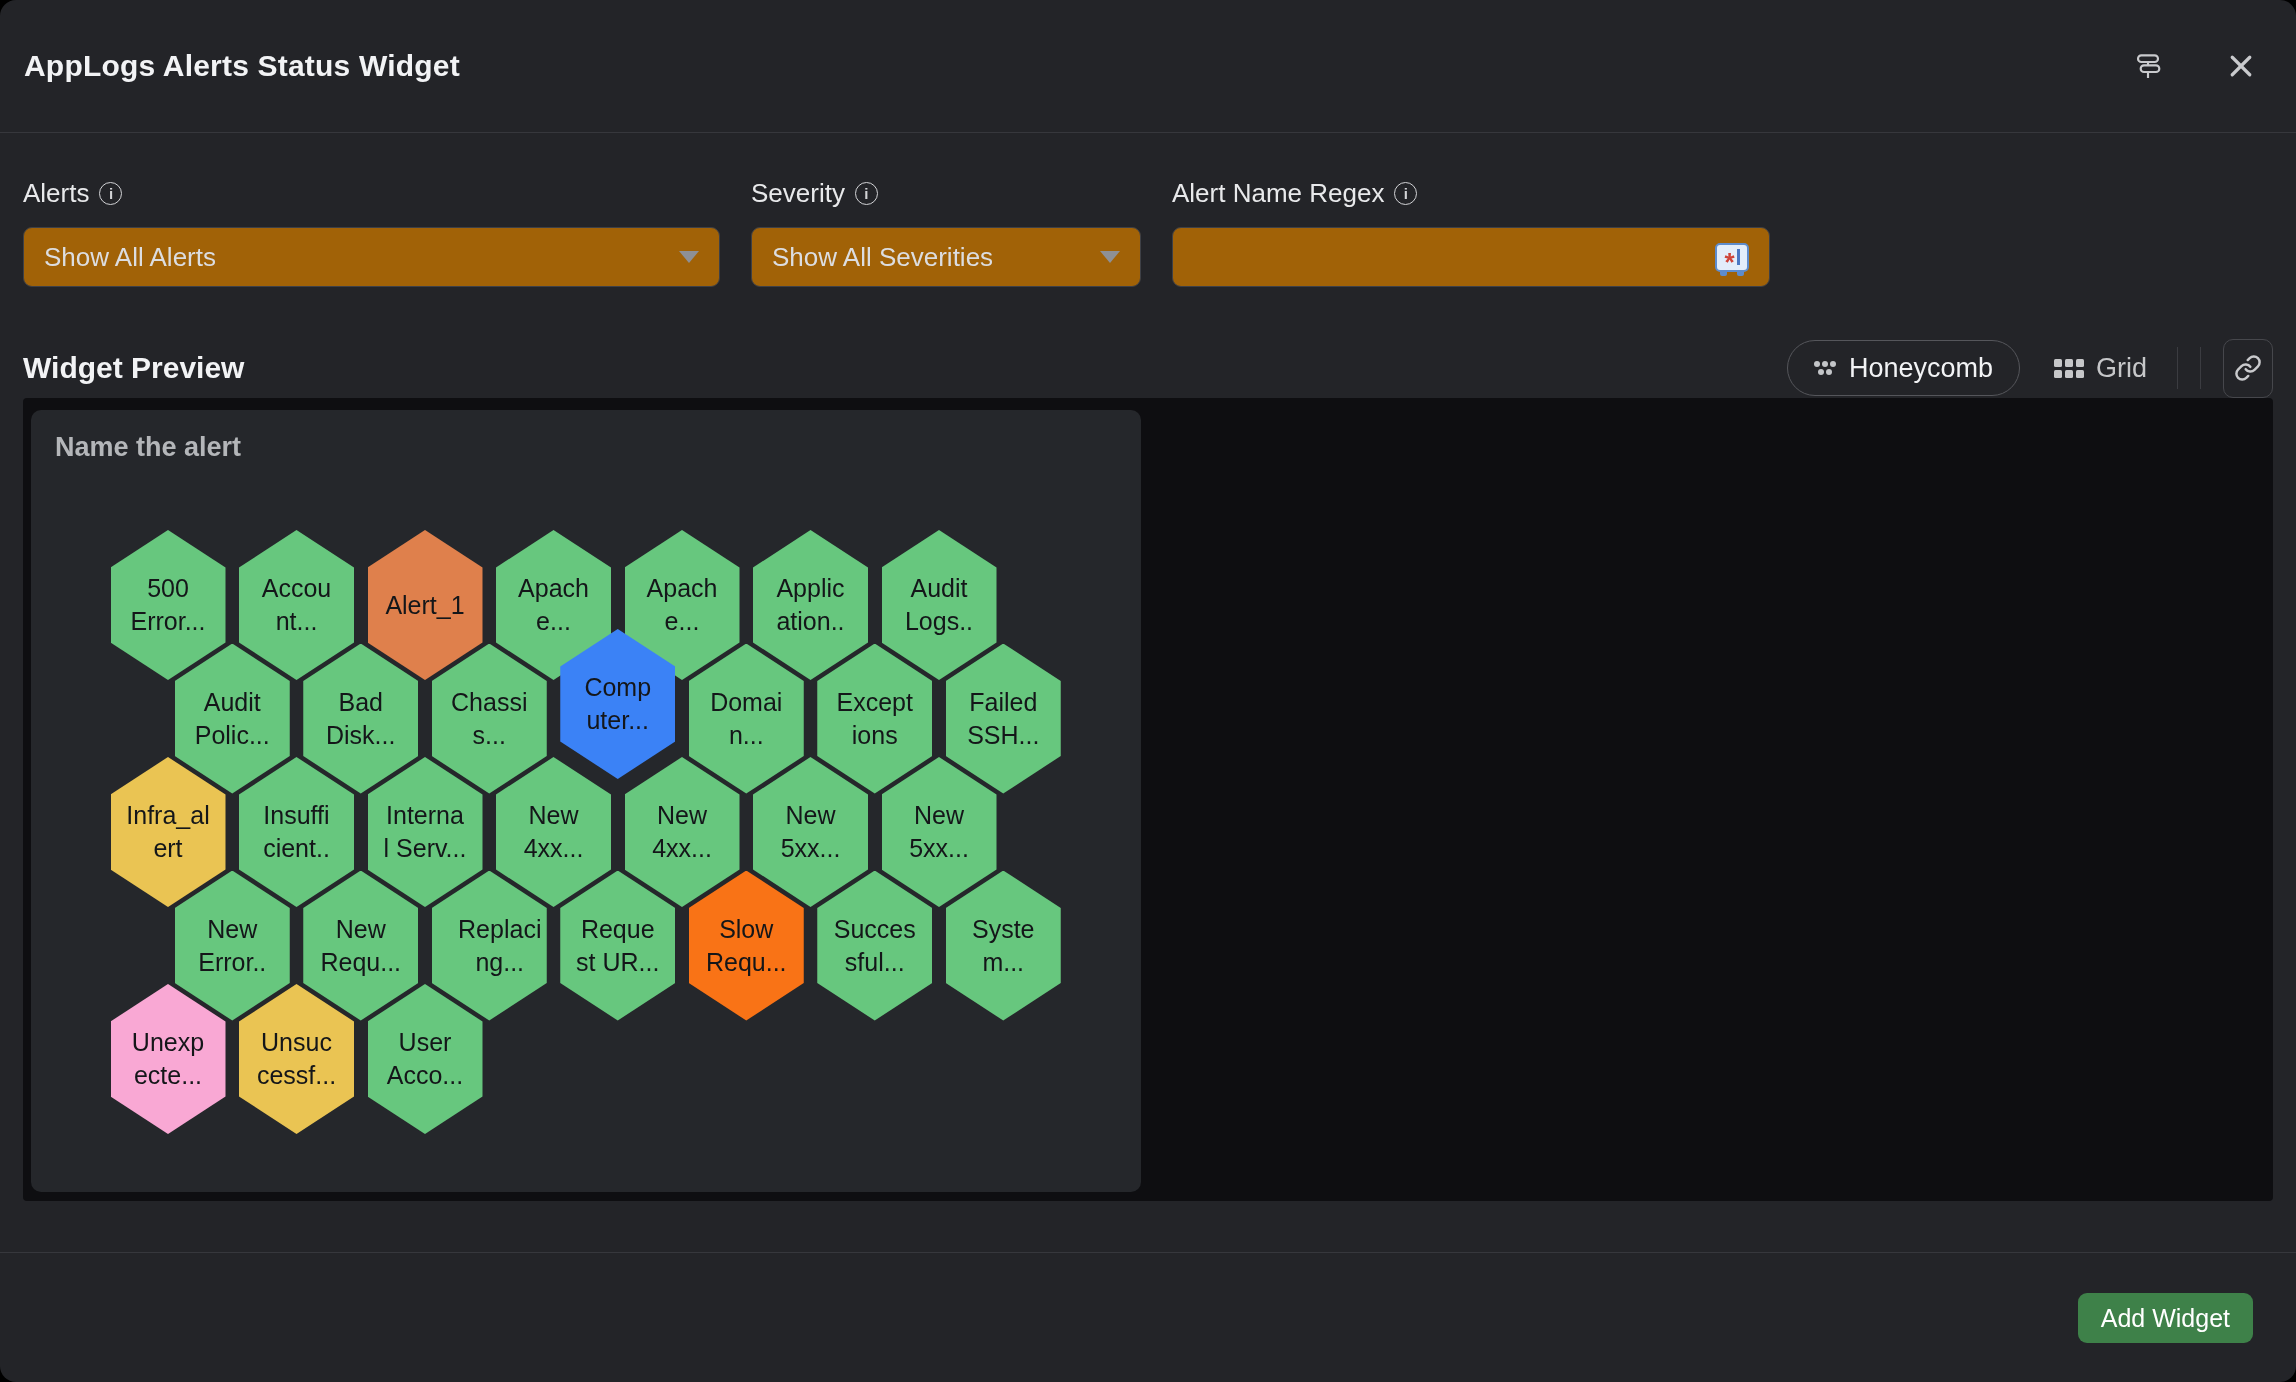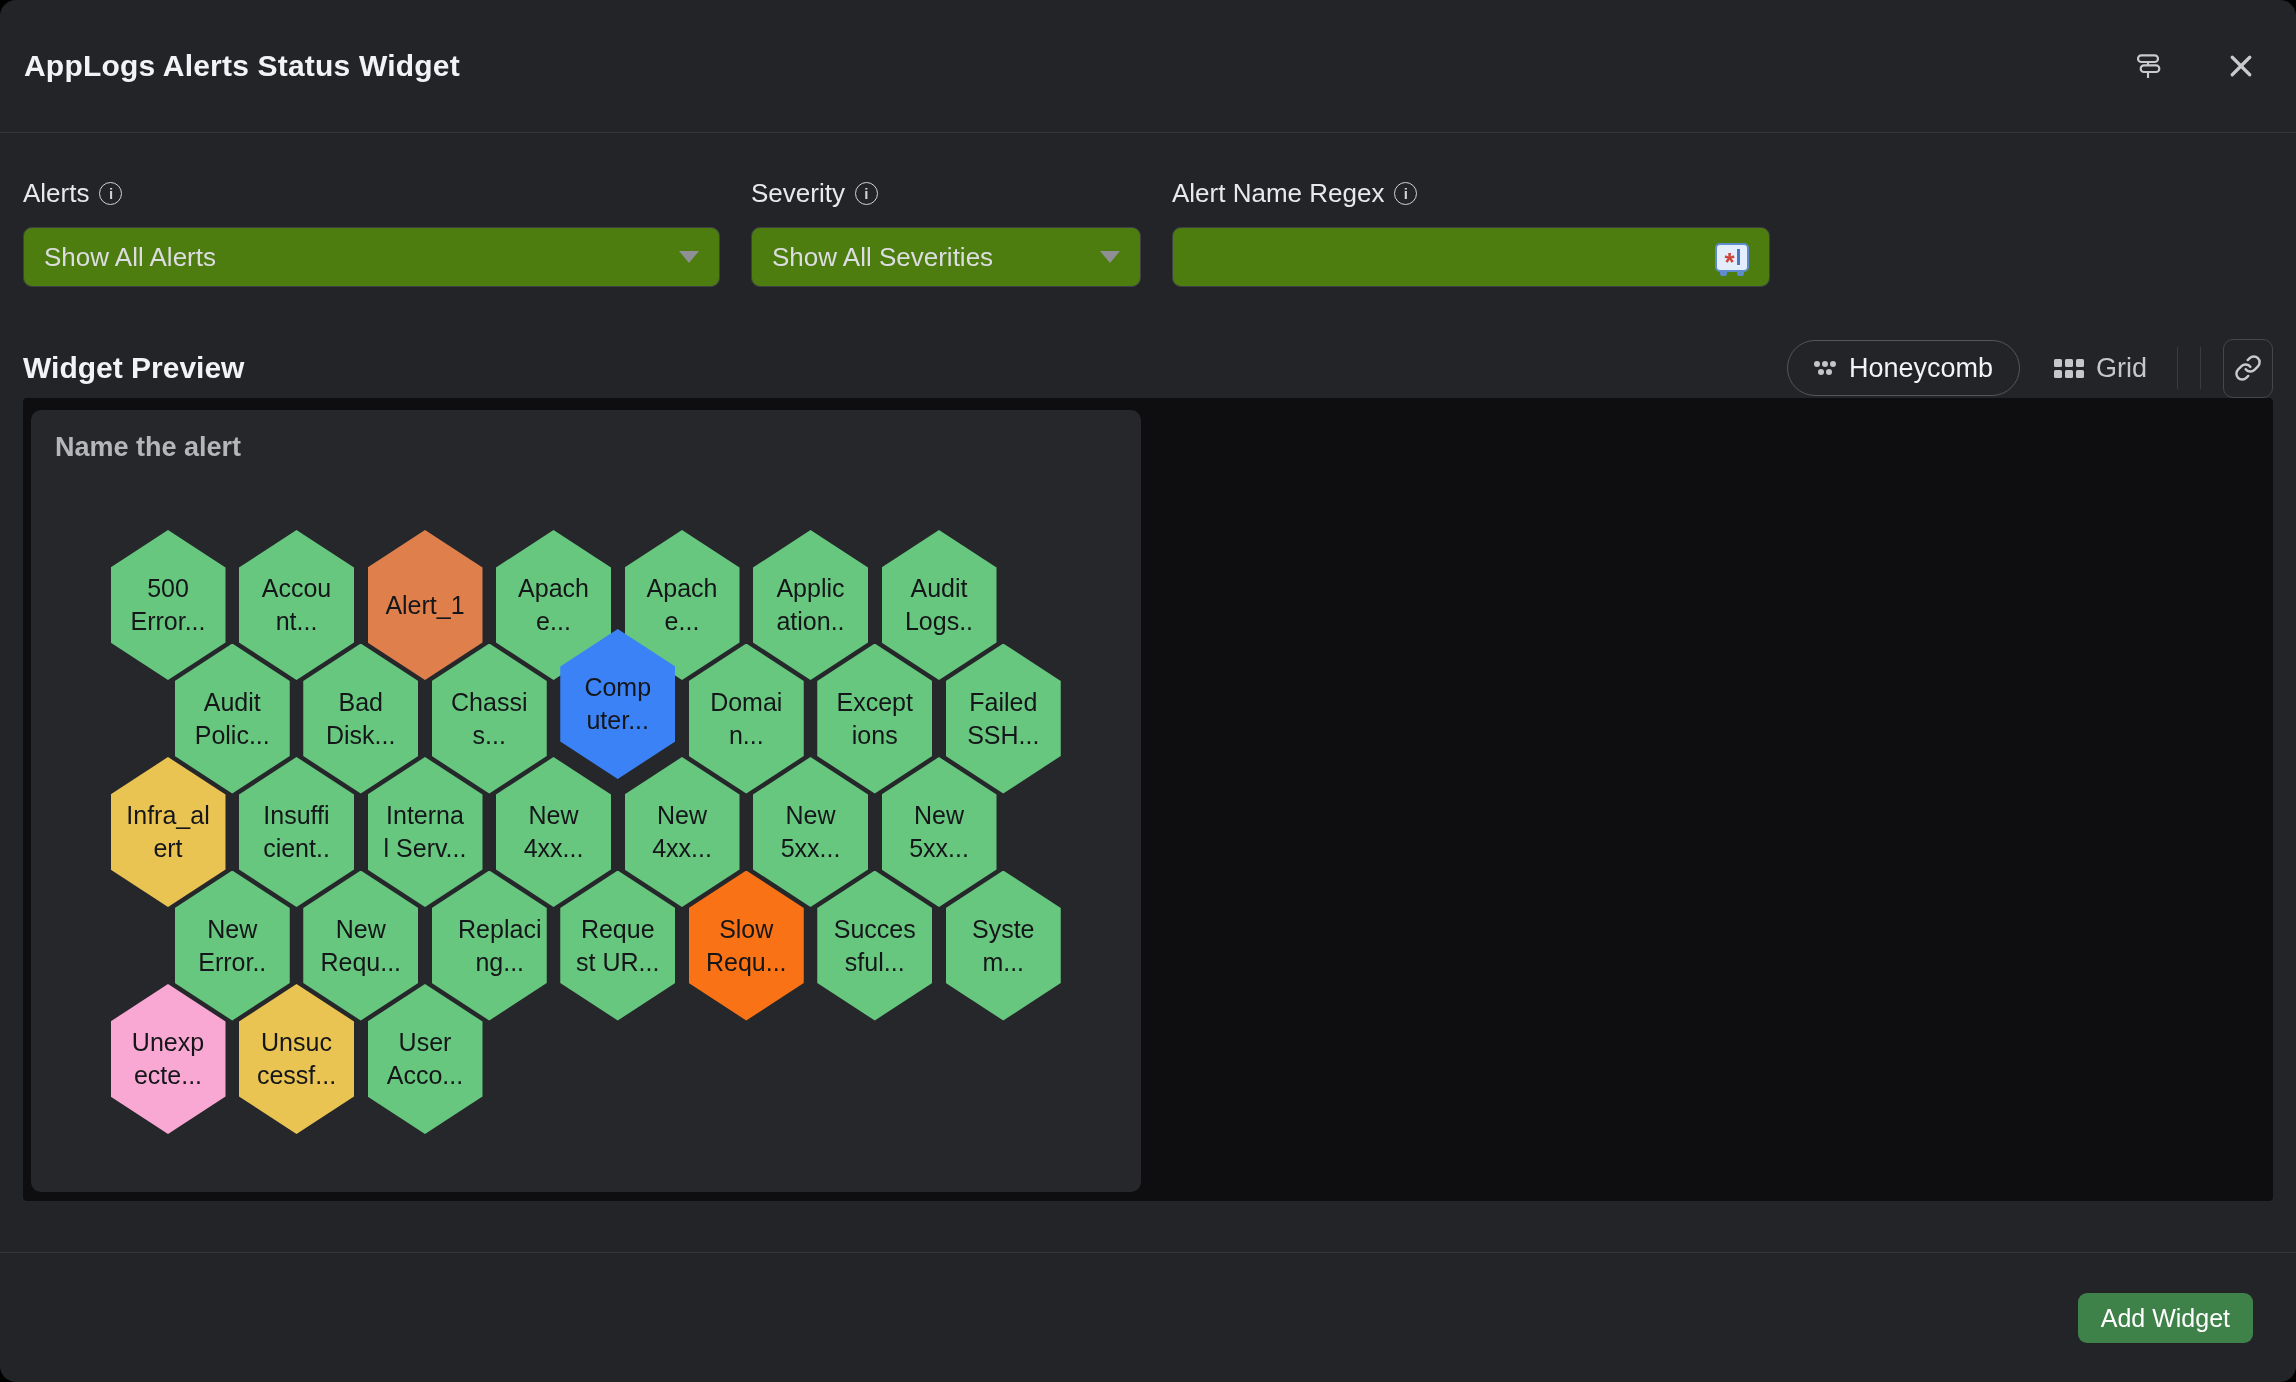--- a/index.html
+++ b/index.html
@@ -18,21 +18,21 @@
               align-items:center; justify-content:center; padding:4px; }
 
   
   .form-row { position:absolute; top:178px; left:23px; display:flex; gap:31px; }
   .field-group { display:flex; flex-direction:column; }
   .field-label { display:flex; align-items:center; gap:10px; font-size:26px;
                  color:#e8e9eb; margin-bottom:18px; }
   .info-circle { width:23px; height:23px; border:1.7px solid #d2d3d6; border-radius:50%;
                  display:inline-flex; align-items:center; justify-content:center;
                  font-size:15px; color:#d2d3d6; font-weight:600; }
-  .select-box, .text-input { height:60px; background:#4d7c0f; border:1px solid #3e4046;
+  .select-box, .text-input { height:60px; background:#a16207; border:1px solid #3e4046;
                  border-radius:9px; display:flex; align-items:center;
                  padding:0 20px; font-size:26px; color:#dcdde0; position:relative; }
   .select-box { cursor:pointer; }
   .caret { margin-left:auto; width:0; height:0; border-left:10px solid transparent;
            border-right:10px solid transparent; border-top:12px solid #8e9095; }
   .w-alerts { width:697px; } .w-sev { width:390px; } .w-regex { width:598px; }
   .regex-badge { margin-left:auto; width:34px; height:29px; background:#e3edfb;
                  border:2px solid #5e8ccd; border-radius:5px; display:flex;
                  align-items:center; justify-content:center; gap:2px; position:relative; }
   .regex-badge::after, .regex-badge::before { content:""; position:absolute; bottom:-6px;

